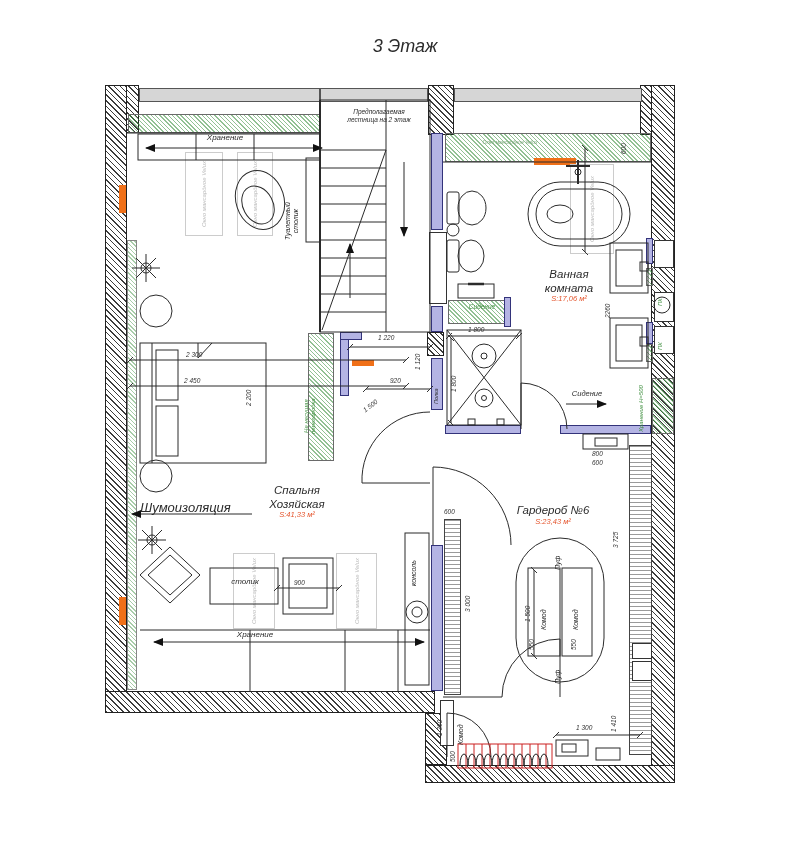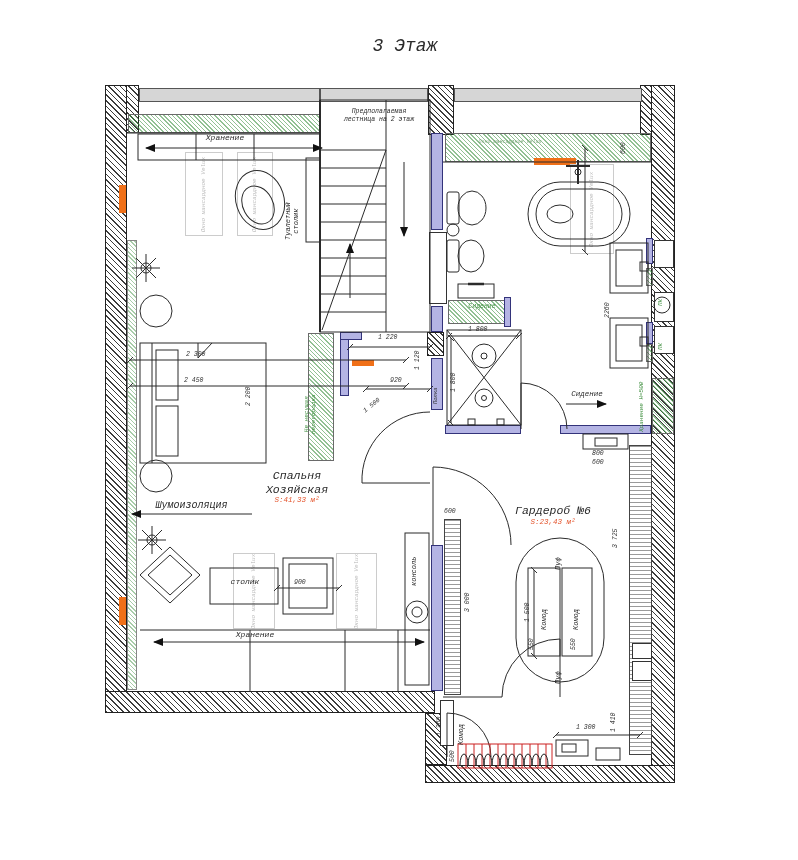--- a/index.html
+++ b/index.html
@@ -1,17 +1,17 @@
 <!DOCTYPE html>
 <html><head>
 <meta charset="utf-8">
 <style>
   html,body{margin:0;padding:0;background:#fff;}
   #canvas{position:relative;width:798px;height:860px;background:#fff;overflow:hidden;
-          font-family:Liberation Mono, monospace;}
+          font-family:Liberation Sans, sans-serif;}
   .abs{position:absolute;}
   
   .w{background:repeating-linear-gradient(45deg,#3c3c3c 0,#3c3c3c 1px,#ffffff 1px,#ffffff 4px);
      border:1px solid #222;box-sizing:border-box;}
   
   .g{background:#d6d6d6;border:1px solid #555;box-sizing:border-box;}
   
   .gr{background:repeating-linear-gradient(45deg,rgba(56,142,60,.55) 0,rgba(56,142,60,.55) 1px,transparent 1px,transparent 3px);
       border:1px solid #6a6a6a;box-sizing:border-box;}
   
@@ -312,26 +312,31 @@
     <div>3 Этаж</div>
   </div>
 
   <div class="abs lbl" style="left:326px;top:108px;width:106px;font-size:6.5px">
     <div>Предполагаемая</div>
     <div>лестница на 2 этаж</div>
   </div>
 
   <div class="abs lbl" style="left:180px;top:133px;width:90px;font-size:8px">Хранение</div>
   <div class="abs lbl" style="left:210px;top:630px;width:90px;font-size:8px">Хранение</div>
-  <div class="abs lbl" style="left:144px;top:500px;width:95px;font-size:10px">Шумоизоляция</div>
-
-  <div class="abs lbl" style="left:251px;top:469px;width:92px;font-size:11.5px">
+  <div class="abs lbl" style="left:138px;top:500px;width:95px;font-size:13px">Шумоизоляция</div>
+
+  <div class="abs lbl" style="left:251px;top:484px;width:92px;font-size:11.5px">
     <div>Спальня</div>
     <div>Хозяйская</div>
     <div class="area">S:41,33 м²</div>
+  </div>
+  <div class="abs lbl" style="left:523px;top:268px;width:92px;font-size:11.5px">
+    <div>Ванная</div>
+    <div>комната</div>
+    <div class="area">S:17,06 м²</div>
   </div>
   <div class="abs lbl" style="left:505px;top:504px;width:96px;font-size:11.5px">
     <div>Гардероб №6</div>
     <div class="area">S:23,43 м²</div>
   </div>
 
   <div class="abs lbl" style="left:222px;top:577px;width:46px;font-size:8px">столик</div>
   <div class="abs lbl green" style="left:460px;top:303px;width:44px;font-size:6.5px">Сидение</div>
   <div class="abs lbl" style="left:566px;top:390px;width:42px;font-size:7.5px">Сидение</div>
   <div class="abs tiny" style="left:468px;top:140px;width:84px">Окно мансардное Velux</div>

